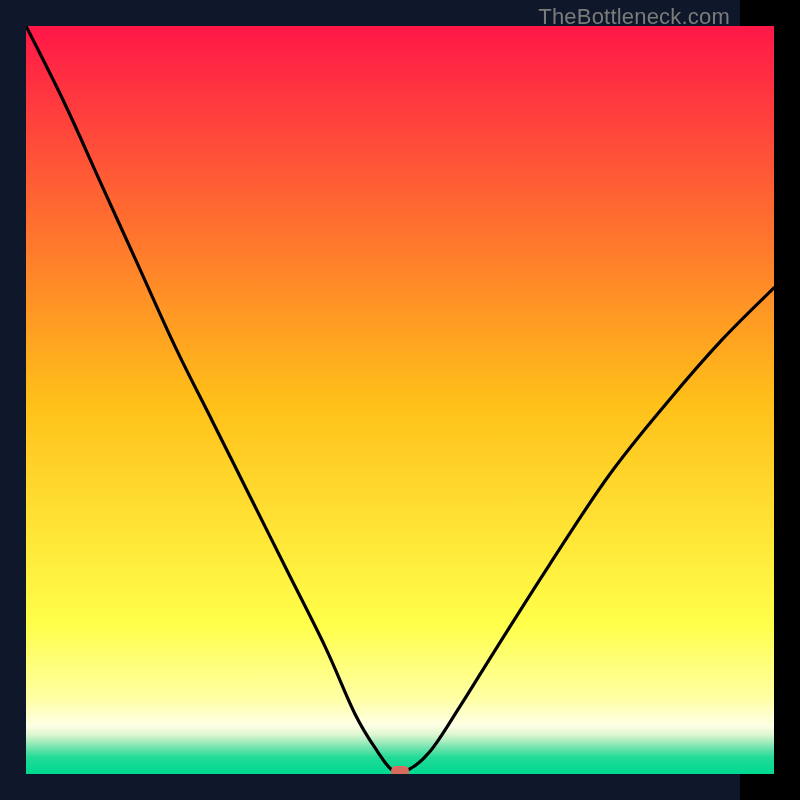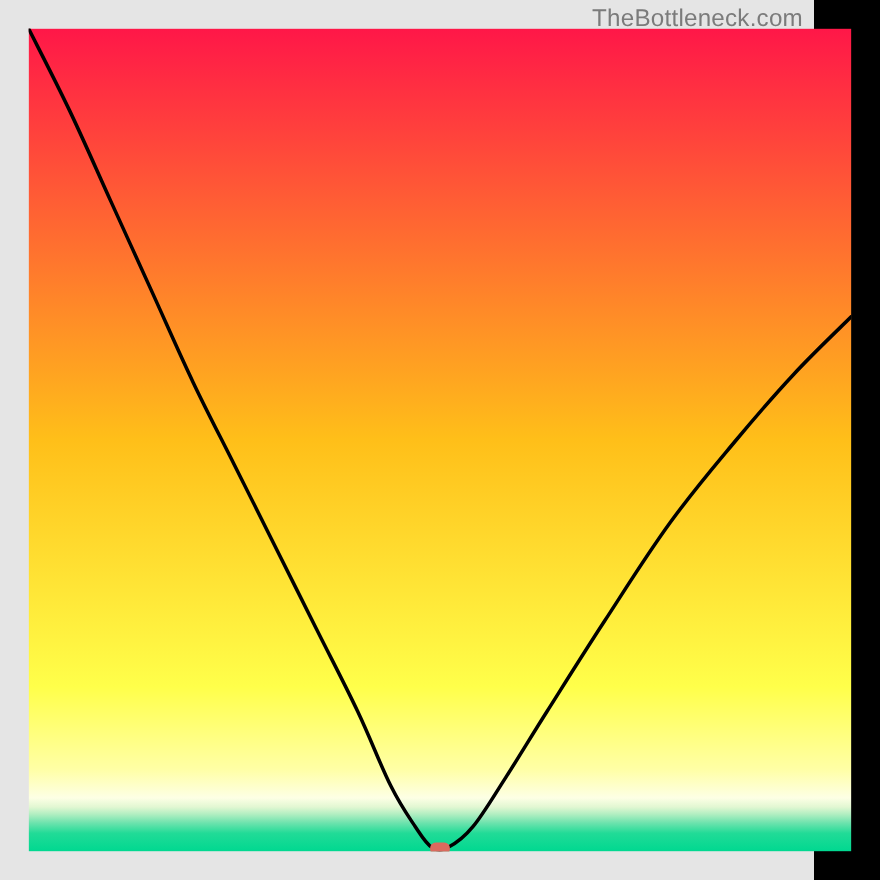--- a/index.html
+++ b/index.html
@@ -8,21 +8,21 @@
     width: 800px;
     height: 800px;
     background: #000;
     overflow: hidden;
     font-family: Arial, Helvetica, sans-serif;
   }
   .stage {
     position: relative;
     width: 740px;
     height: 800px;
-    background: #e5e5e5;
+    background: #0f172a;
   }
   .plot-area {
     position: absolute;
     left: 26px;
     top: 26px;
     width: 748px;
     height: 748px;
   }
   .attribution {
     position: absolute;

